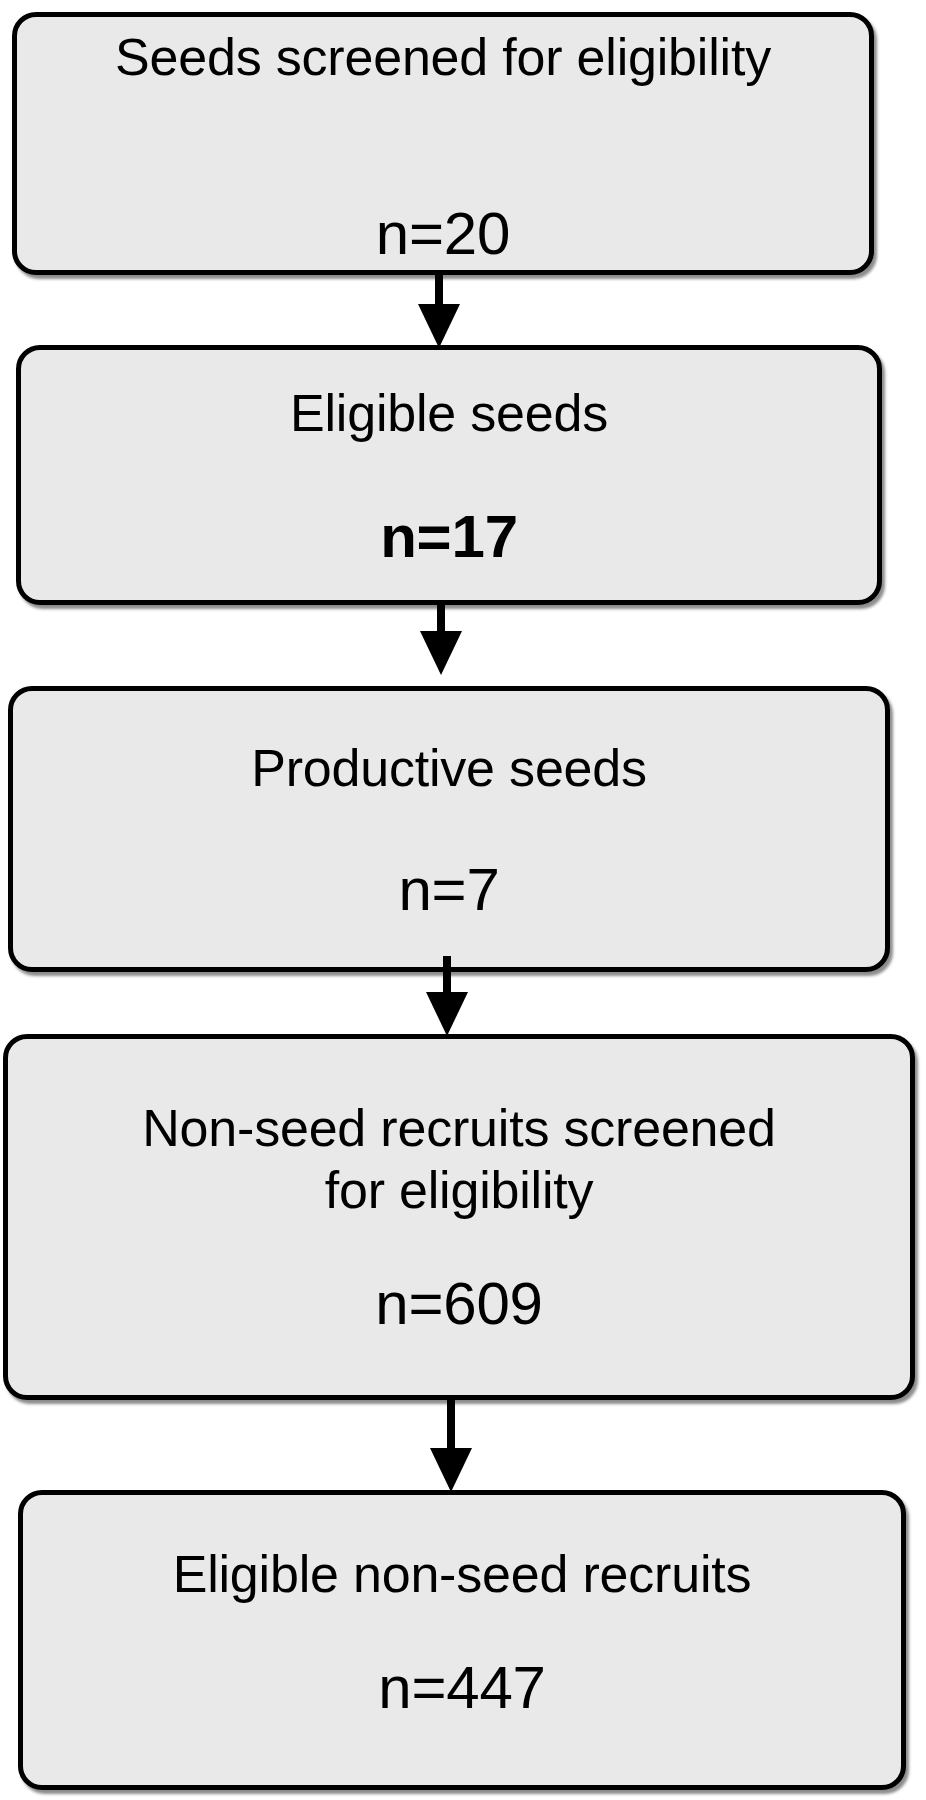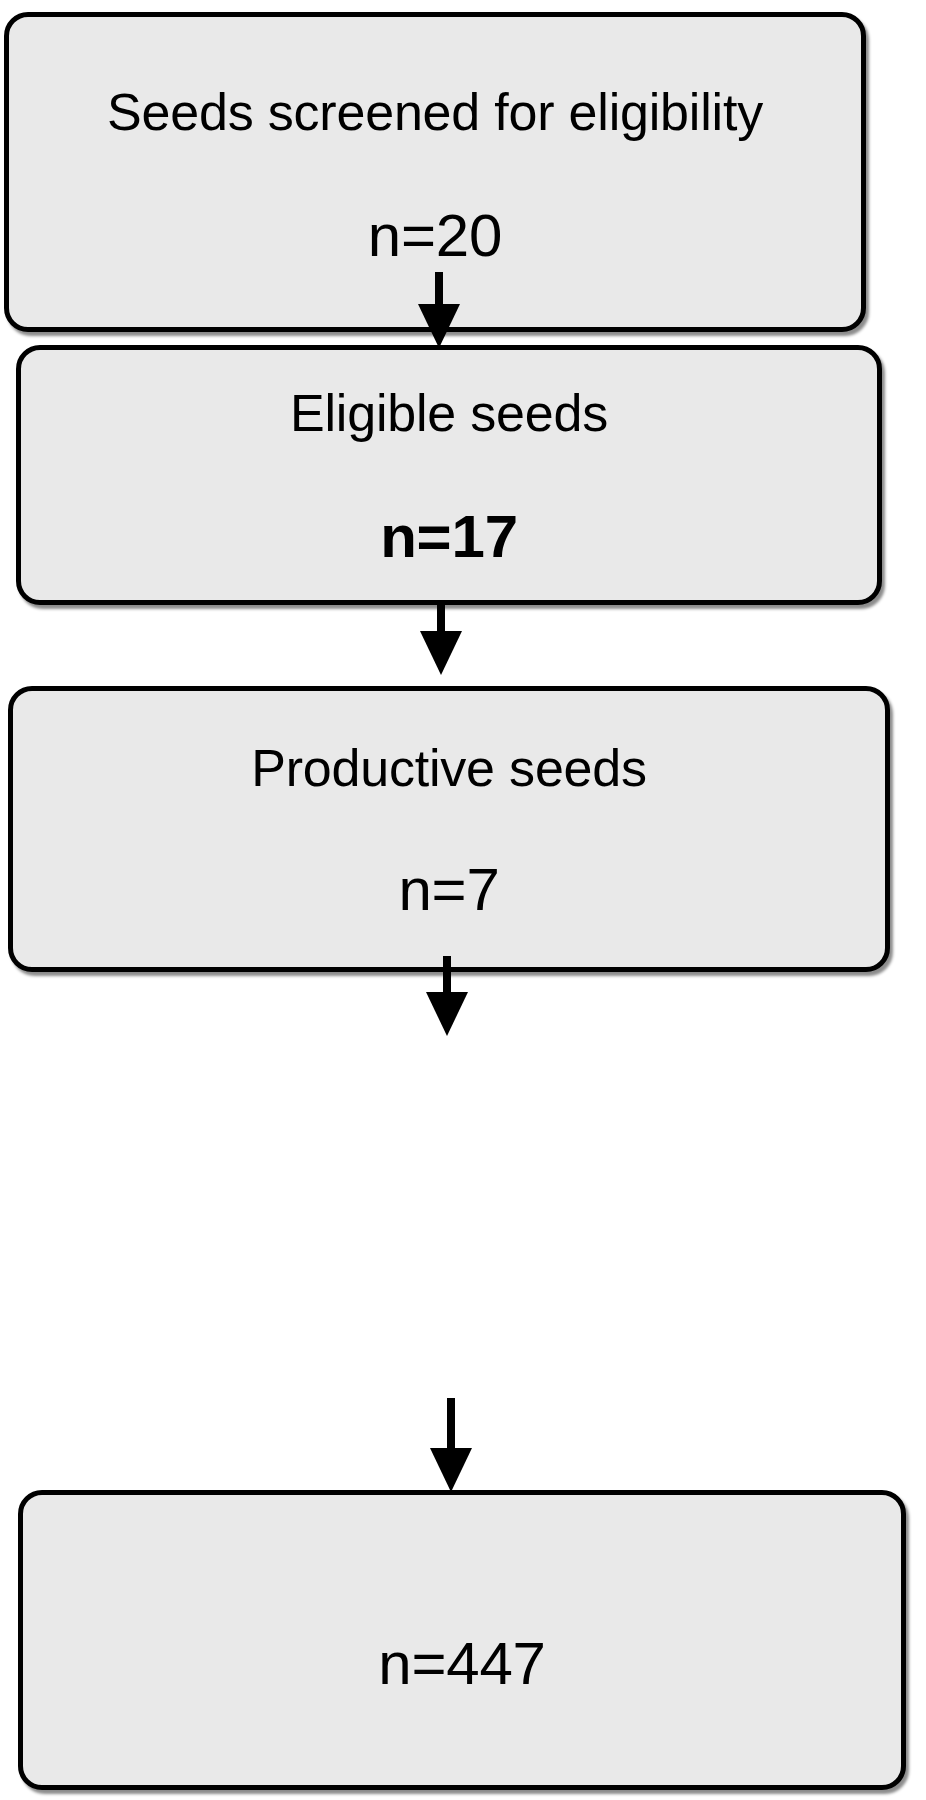--- a/index.html
+++ b/index.html
@@ -46,21 +46,21 @@
   }
 
   .node-count {
     font-size: 60px;
     line-height: 1.18;
     color: #000000;
     letter-spacing: -0.2px;
   }
 
   
-  #node-0 { left: 4px;  top: 12px;   width: 862px; height: 320px; }
+  #node-0 { left: 12px;  top: 12px;   width: 862px; height: 263px; justify-content: space-between; }
   #node-0 .node-label { margin-top: 10px; }
   #node-0 .node-count { margin-top: 58px; }
 
   #node-1 { left: 16px;  top: 345px;  width: 866px; height: 260px; }
   #node-1 .node-label { margin-top: 6px; }
   #node-1 .node-count { margin-top: 58px; font-weight: bold; }
 
   #node-2 { left: 8px;   top: 672px;  width: 882px; height: 286px; margin-top: 14px; }
   #node-2 .node-label { margin-top: 6px; }
   #node-2 .node-count { margin-top: 56px; }
@@ -138,23 +138,29 @@
   <div class="node" id="node-2">
     <div class="node-label">Productive seeds</div>
     <div class="node-count">n=7</div>
   </div>
 
   <div class="arrow" id="arrow-2">
     <div class="arrow-stem"></div>
     <div class="arrow-head"></div>
   </div>
 
+  <div class="node" id="node-3">
+    <div class="node-label">Non-seed recruits screened
+for eligibility</div>
+    <div class="node-count">n=609</div>
+  </div>
 
   <div class="arrow" id="arrow-3">
     <div class="arrow-stem"></div>
     <div class="arrow-head"></div>
   </div>
 
   <div class="node" id="node-4">
+    <div class="node-label">Eligible non-seed recruits</div>
     <div class="node-count">n=447</div>
   </div>
 
 </div>
 
 </body></html>

